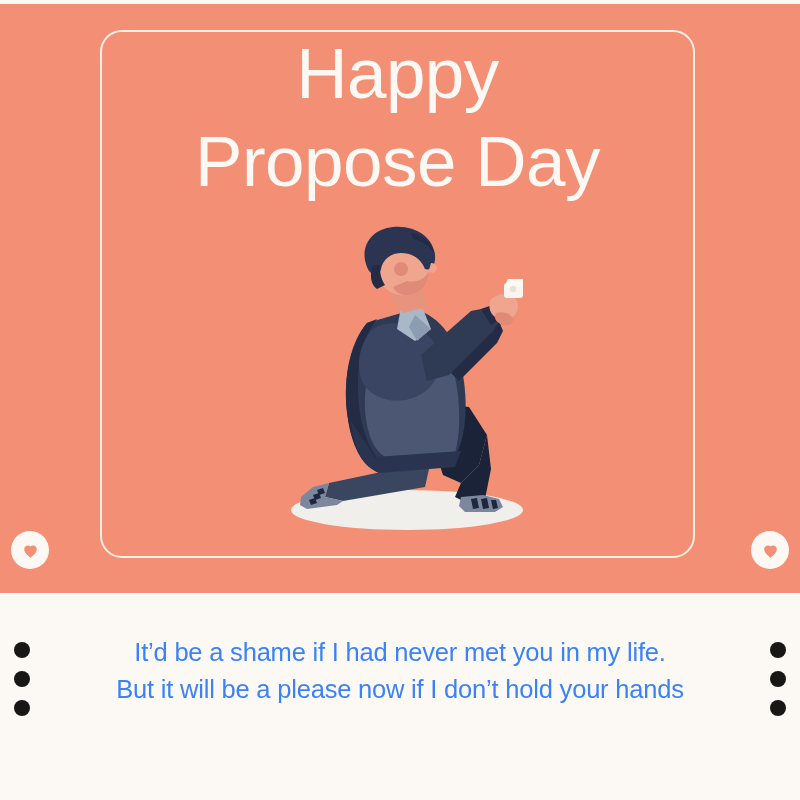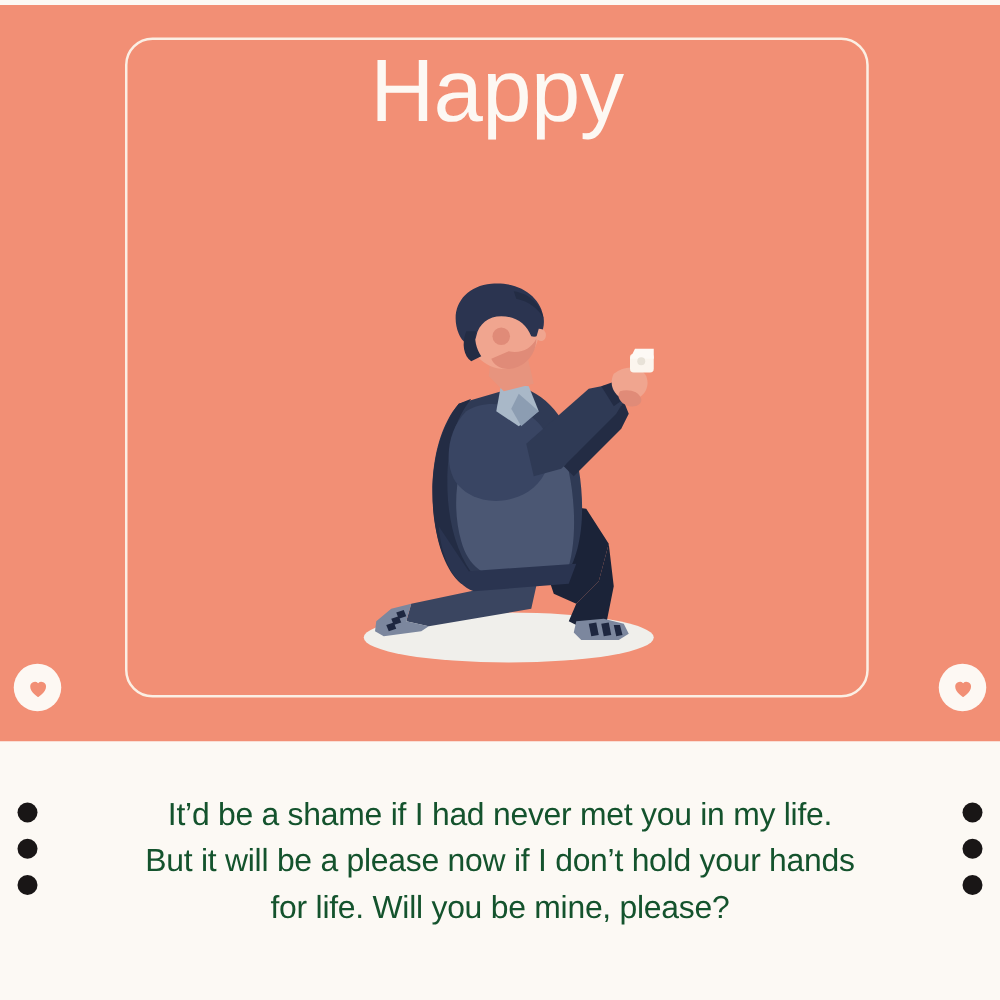--- a/index.html
+++ b/index.html
@@ -108,40 +108,41 @@
     background: #191616;
   }
 
   
   .quote {
     position: absolute;
     left: 60px;
     top: 634px;
     width: 680px;
     text-align: center;
-    color: #14532d;
+    color: #3b82f6;
     font-family: "Liberation Sans", sans-serif;
     font-weight: 400;
     font-size: 25.5px;
     line-height: 37px;
     letter-spacing: -0.2px;
   }
   .quote-line { white-space: nowrap; }
 </style>
 </head>
 <body>
 
 <div class="poster">
 
   <div class="hero"></div>
 
   <div class="frame"></div>
 
   <div class="title-block">
     <div class="title-line">Happy</div>
+    <div class="title-line">Propose Day</div>
   </div>
 
   <div class="illustration">
     <svg viewBox="0 0 300 310" xmlns="http://www.w3.org/2000/svg">
 
       <ellipse cx="152" cy="285" rx="116" ry="20" fill="#F0EFEB"></ellipse>
 
       <path d="M150 210 L176 235 L170 262 L88 276 L70 272 L74 258 L150 242 Z" fill="#3A4560"></path>
 
       <path d="M74 258 L58 262 L46 272 L45 280 L52 284 L82 280 L88 276 L70 272 Z" fill="#7C879E"></path>
@@ -217,16 +218,15 @@
   </div>
   <div class="dot-col right">
     <div class="dot"></div>
     <div class="dot"></div>
     <div class="dot"></div>
   </div>
 
   <div class="quote">
     <div class="quote-line">It’d be a shame if I had never met you in my life.</div>
     <div class="quote-line">But it will be a please now if I don’t hold your hands</div>
-    <div class="quote-line">for life. Will you be mine, please?</div>
   </div>
 
 </div>
 
 </body></html>

